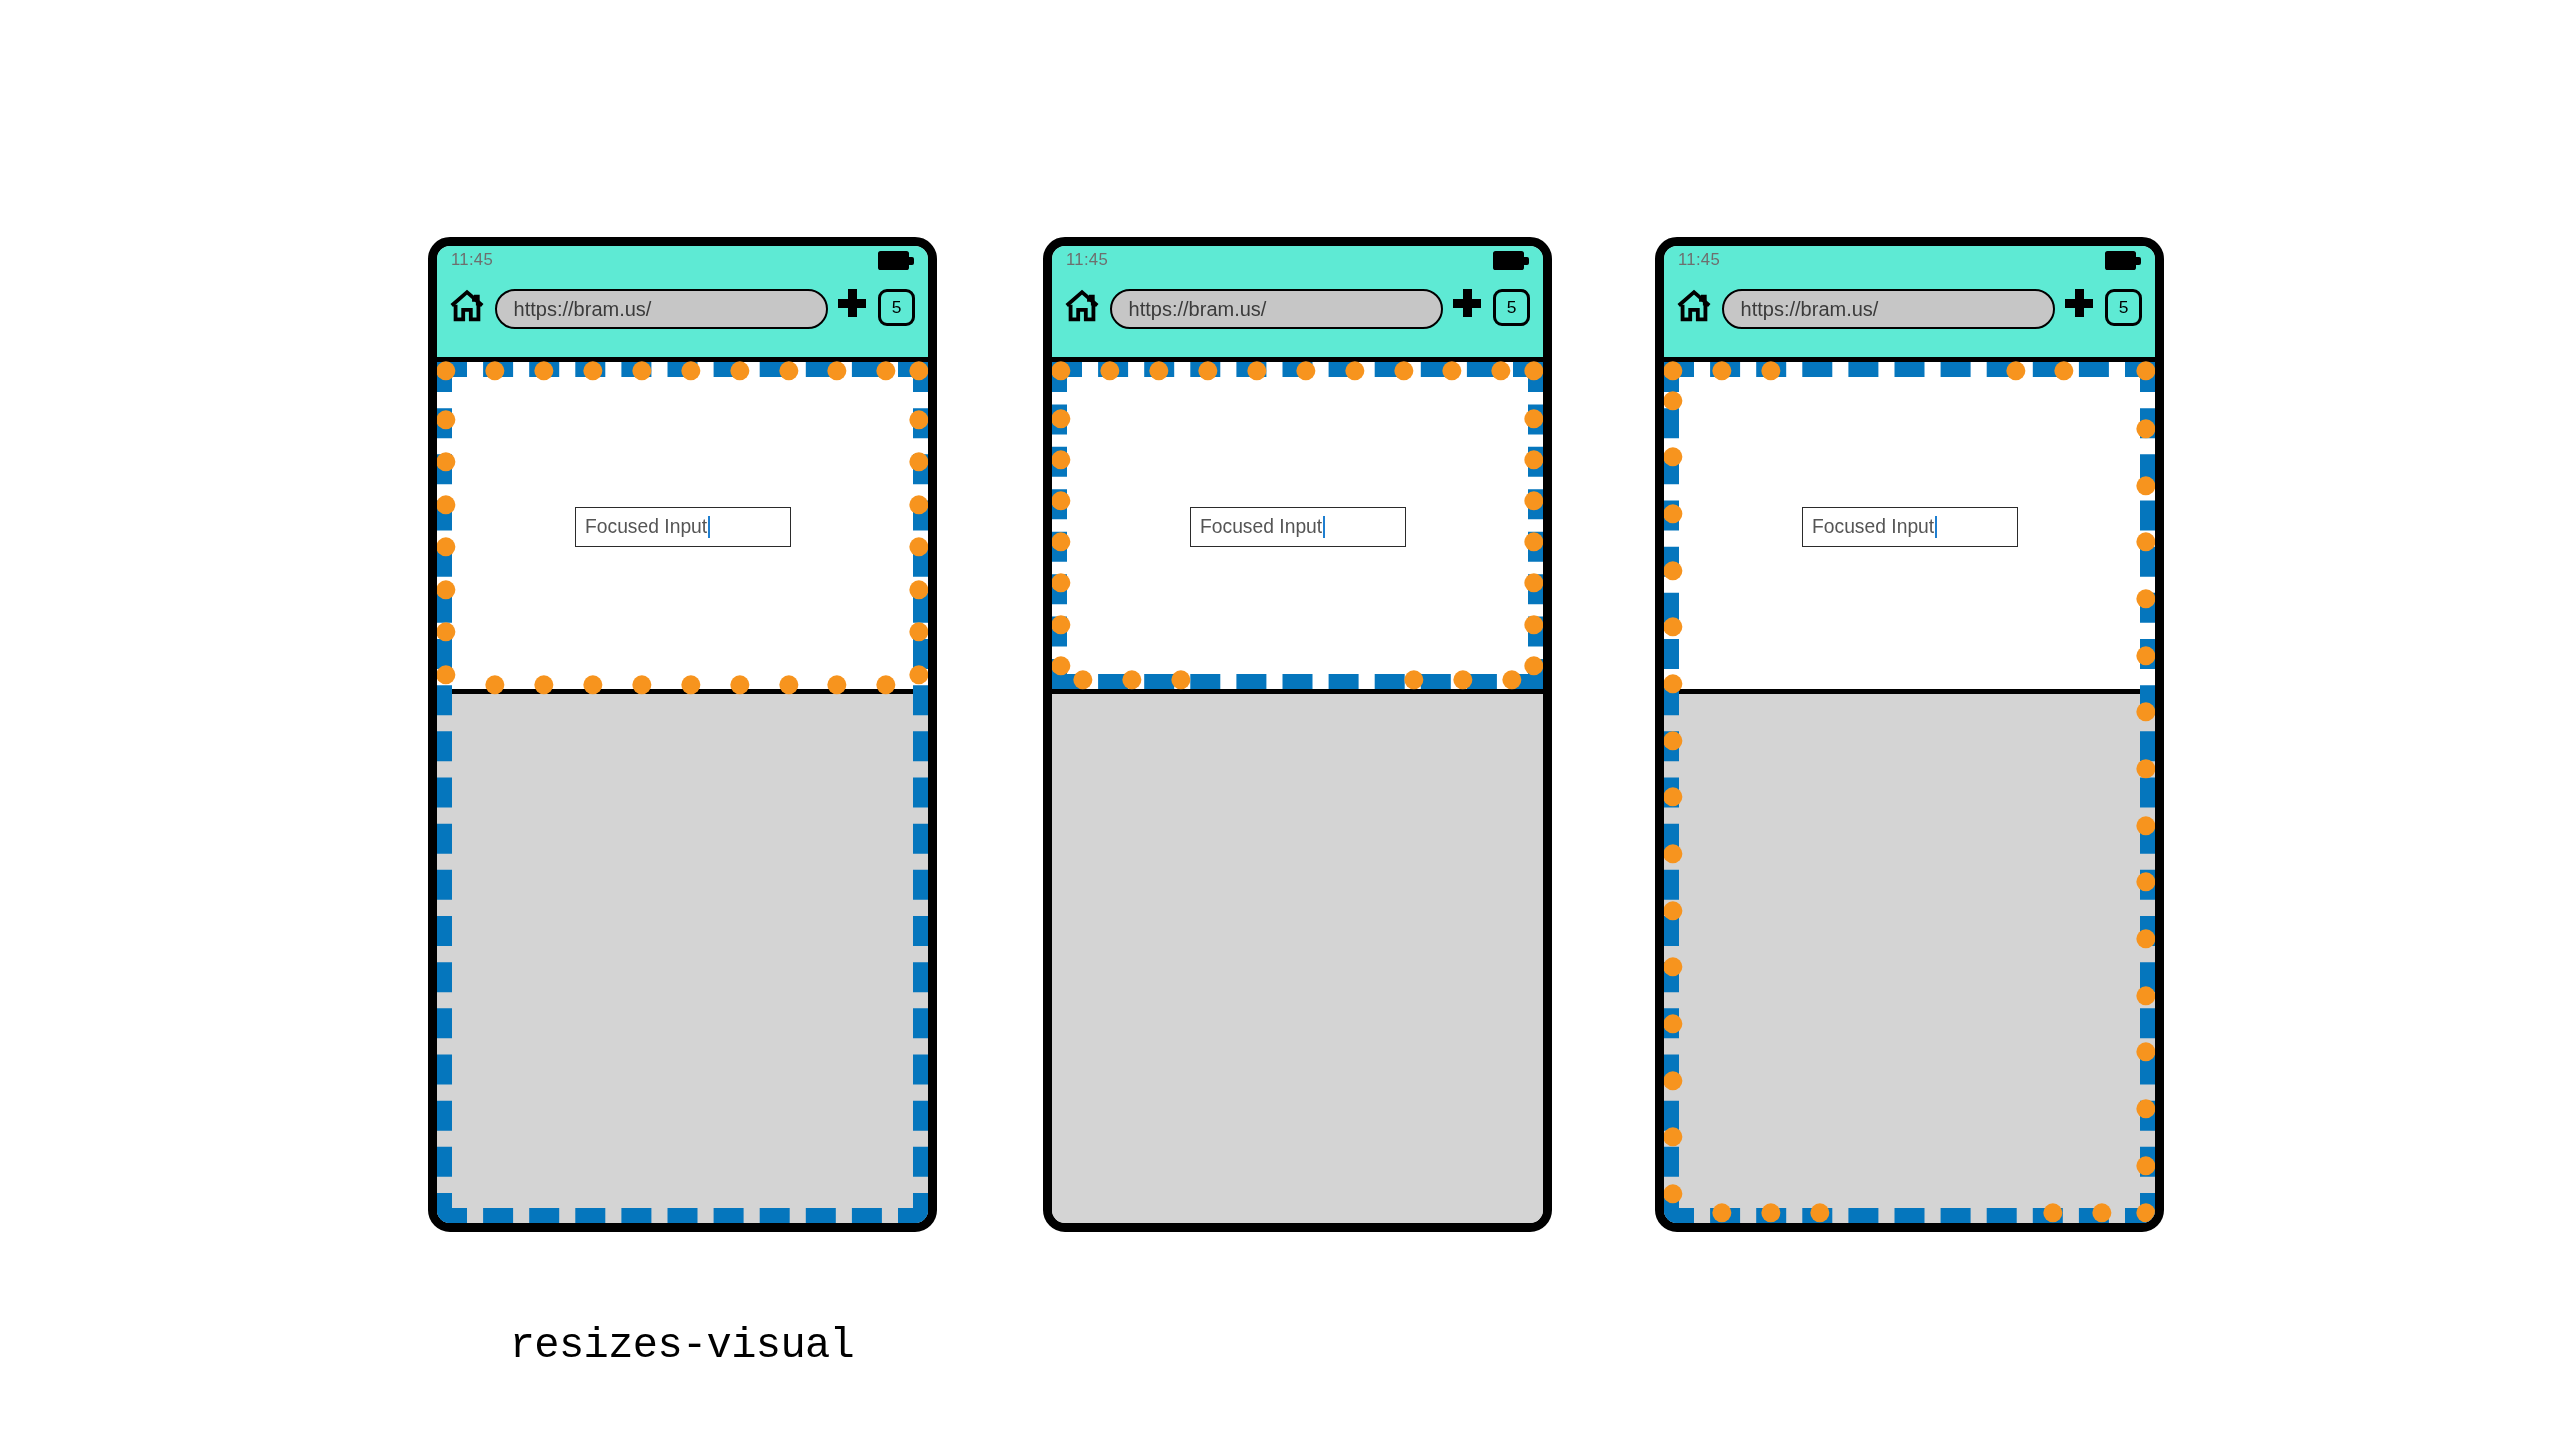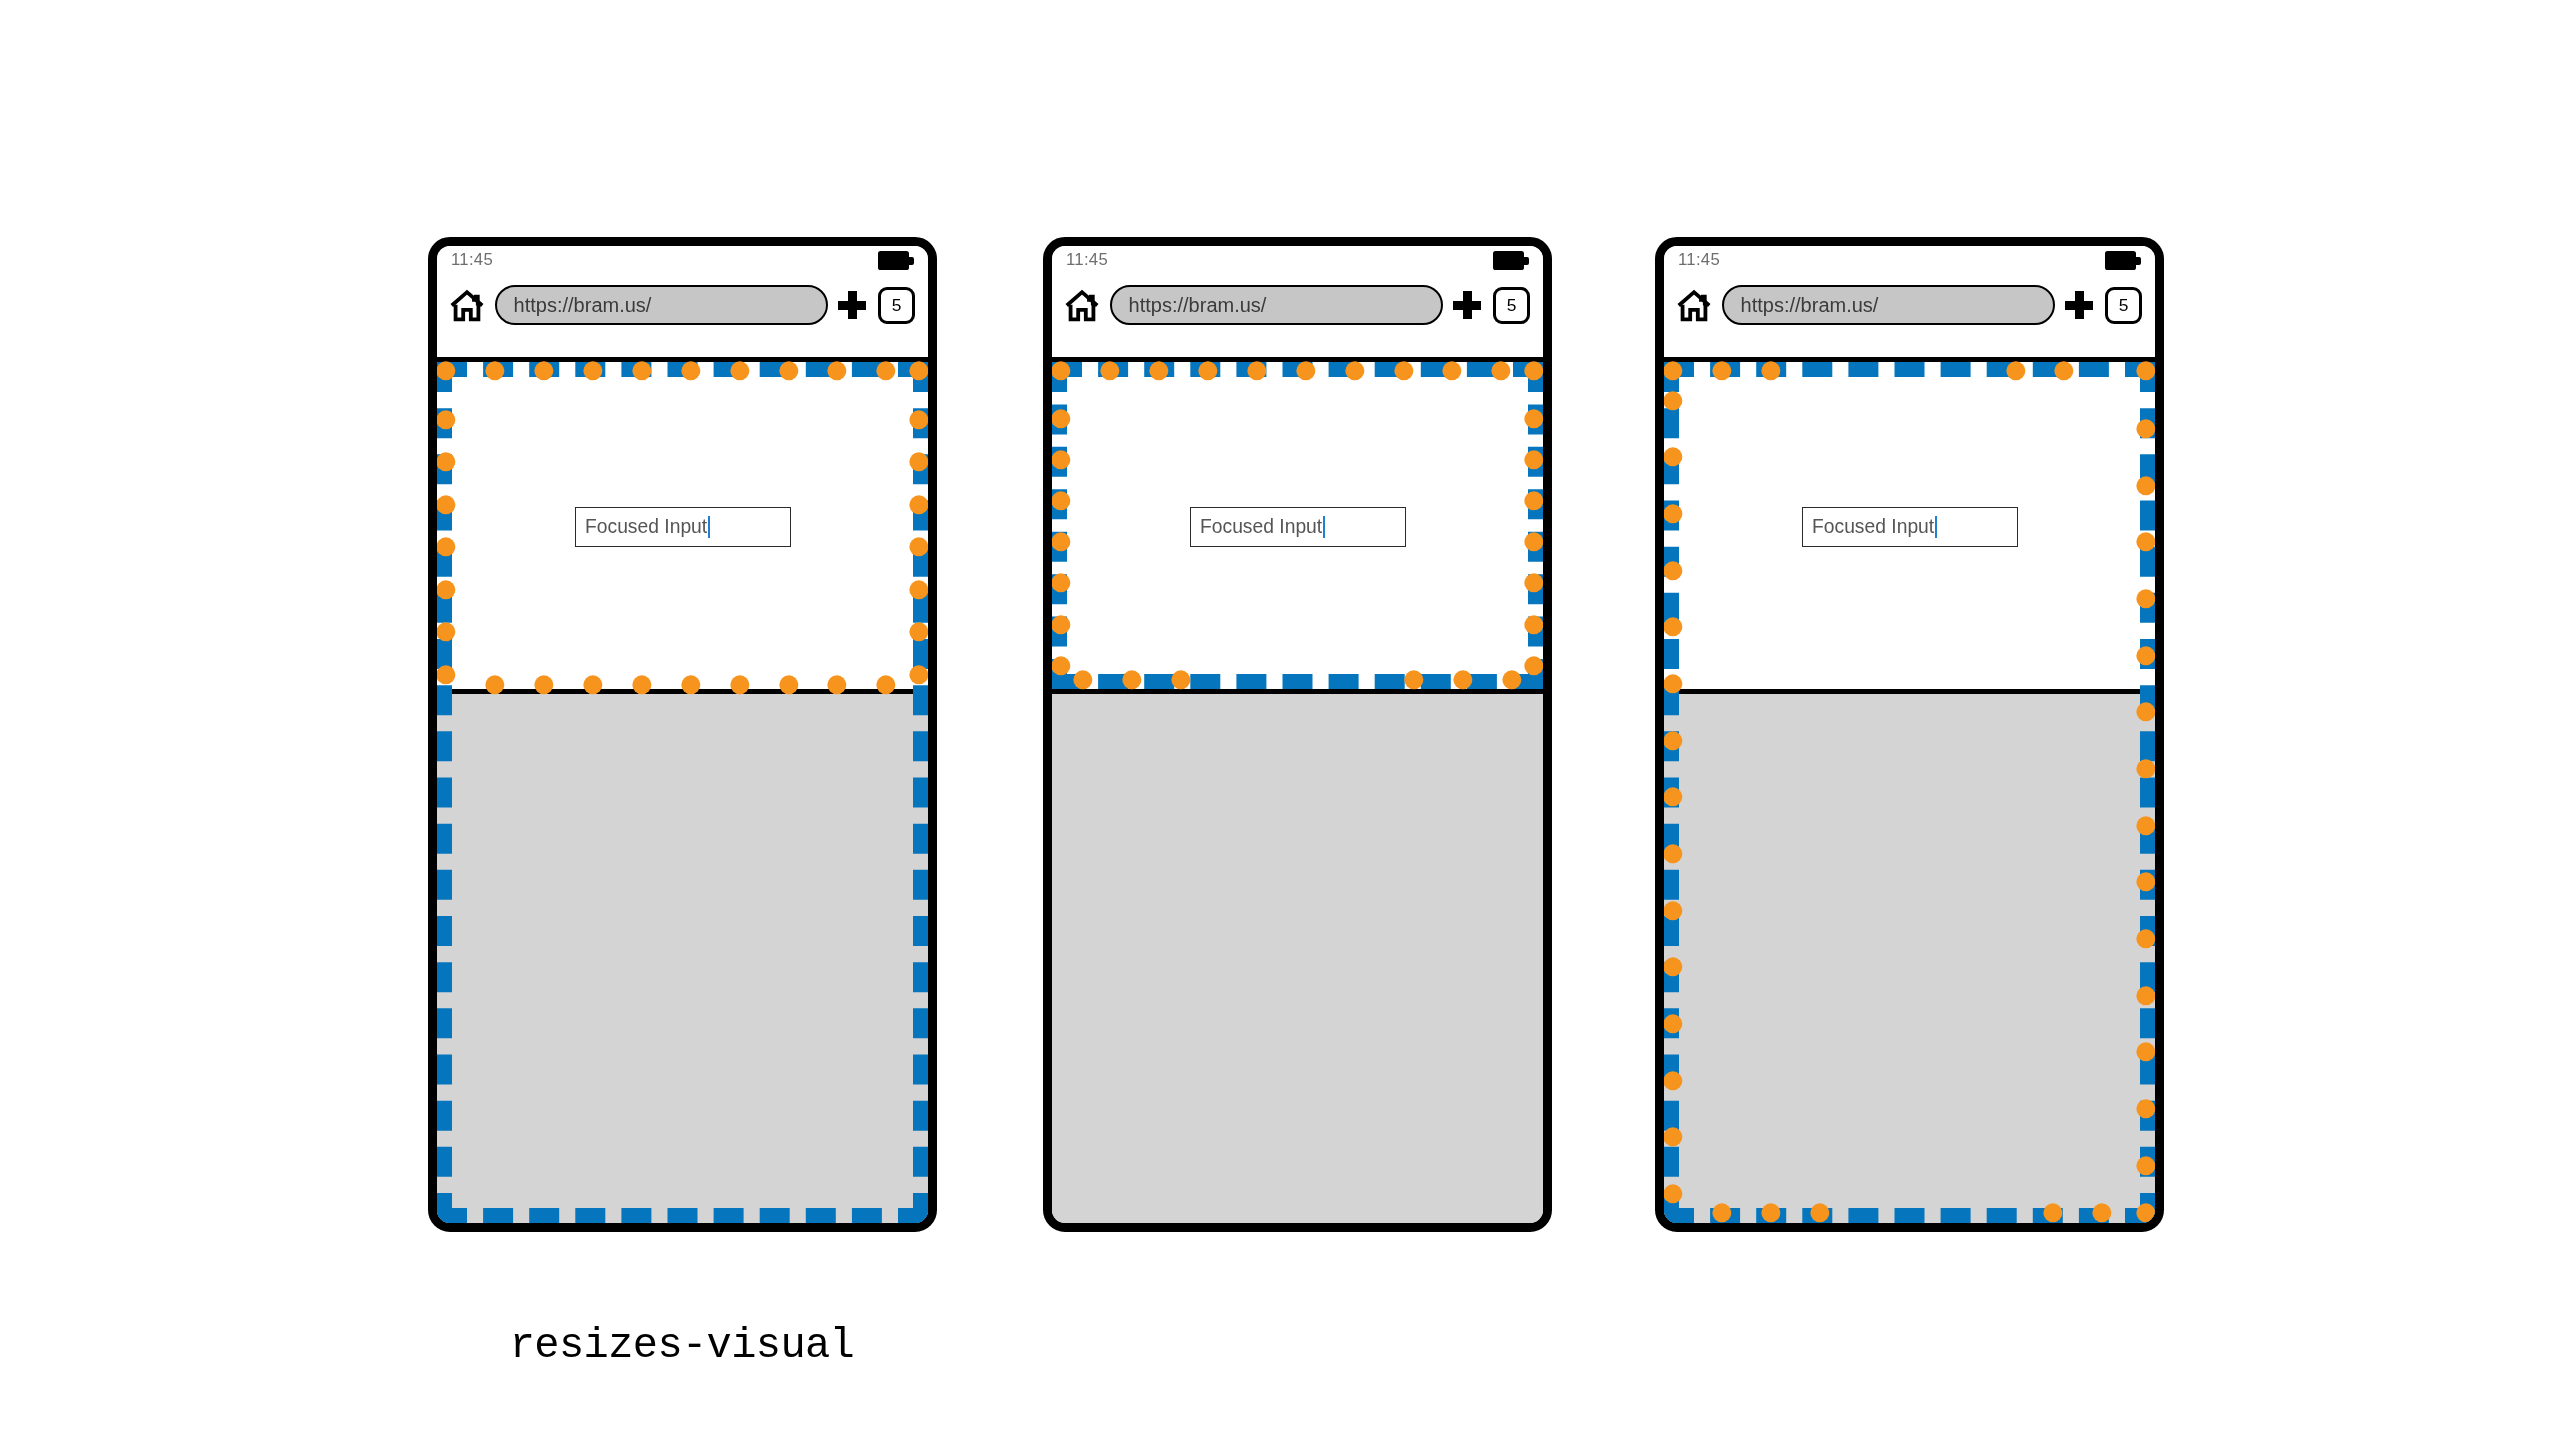--- a/index.html
+++ b/index.html
@@ -18,21 +18,21 @@
     border-radius:22px;
     background:#d9d9d9;
     box-sizing:border-box;
     overflow:hidden;
   }
   .phone-inner{position:absolute;inset:0;overflow:hidden;}
 
   
   .chrome{
     position:absolute;left:0;right:0;top:0;height:116px;
-    background:#ffffff;
+    background:#5eead4;
     border-bottom:5.2px solid #000;
     box-sizing:border-box;
   }
   .statusbar{
     position:absolute;left:0;right:0;top:0;height:31px;
   }
   .clock{
     position:absolute;left:14px;top:3.9px;
     font-size:16.7px;color:#6e6e6e;
     font-family:"Liberation Sans",sans-serif;
@@ -45,22 +45,22 @@
     position:absolute;left:0;top:0;width:31px;height:19.3px;
     border:2.6px solid #000;border-radius:2.6px;box-sizing:border-box;
     background:#000;
   }
   .battery .nub{
     position:absolute;right:0;top:5.8px;width:5.2px;height:7.7px;
     background:#000;border-radius:0 1.9px 1.9px 0;
   }
 
   .toolbar{
-    position:absolute;left:0;right:0;top:19px;height:80px;
-    display:flex;align-items:center;
+    position:absolute;left:0;right:0;top:43px;height:80px;
+    display:flex;
   }
   .home-icon{
     width:36px;height:33px;margin-left:11.6px;flex:0 0 auto;
     position:relative;
   }
   .urlbar{
     flex:1 1 auto;margin:0 10.3px;height:40px;
     background:#c6c6c6;border:2.6px solid #000;border-radius:22px;
     display:flex;align-items:center;box-sizing:border-box;
   }

